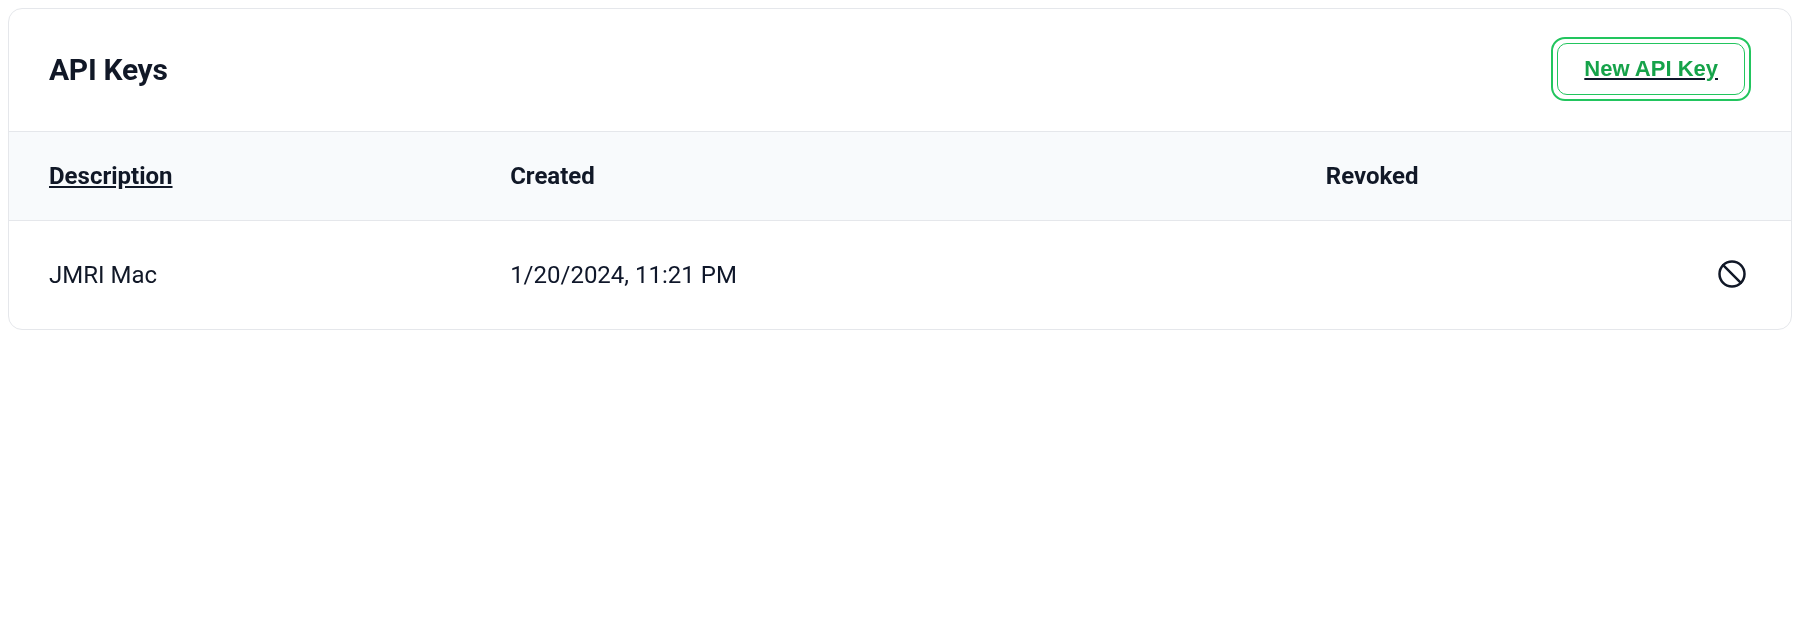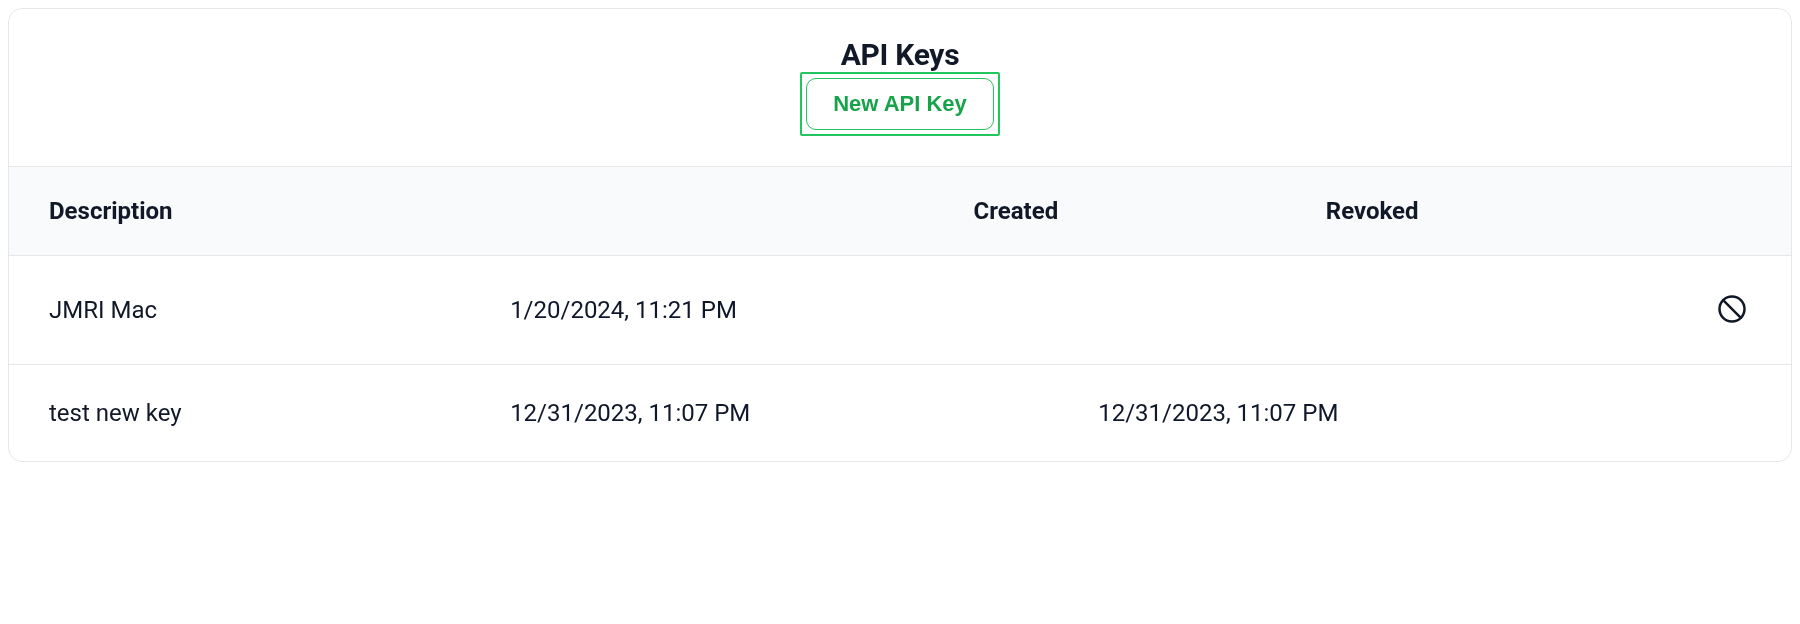--- a/index.html
+++ b/index.html
@@ -18,33 +18,33 @@
       border: 1px solid #e5e7eb;
       border-radius: 14px;
       background: #ffffff;
       overflow: hidden;
     }
     .card-header {
       display: flex;
       align-items: center;
       justify-content: space-between;
       padding: 28px 40px 30px 40px;
-      flex-direction: column;
     }
     .page-title {
       font-size: 30px;
       font-weight: 700;
       color: #111827;
       letter-spacing: -0.01em;
     }
     .new-key-wrap {
       border: 2px solid #22c55e;
-      border-radius: 2px;
+      border-radius: 14px;
       padding: 4px;
       display: inline-flex;
+      text-decoration: underline;
     }
     .new-key-btn {
       border: 1px solid #22c55e;
       border-radius: 10px;
       background: #ffffff;
       color: #16a34a;
       font-size: 22px;
       font-weight: 600;
       padding: 14px 26px;
       cursor: pointer;
@@ -59,22 +59,22 @@
       border-top: 1px solid #e5e7eb;
       border-bottom: 1px solid #e5e7eb;
     }
     .th {
       text-align: left;
       font-size: 24px;
       font-weight: 700;
       color: #111827;
       padding: 30px 20px;
     }
-    .th.description { padding-left: 40px; width: 27%; }
-    .th.created { width: 33%; text-align: right; }
+    .th.description { padding-left: 40px; width: 27%; text-decoration: underline; }
+    .th.created { width: 33%; }
     .th.revoked { width: 33%; text-align: center; }
     .th.actions { width: 7%; }
     .tbody-row {
       border-bottom: 1px solid #e5e7eb;
     }
     .tbody-row:last-child {
       border-bottom: none;
     }
     .td {
       padding: 34px 20px;
@@ -136,21 +136,15 @@
           <td class="td description">JMRI Mac</td>
           <td class="td created">1/20/2024, 11:21 PM</td>
           <td class="td revoked"></td>
           <td class="td actions"><button class="revoke-btn">
               <svg viewBox="0 0 24 24" fill="none" stroke="currentColor" stroke-width="2" stroke-linecap="round" stroke-linejoin="round">
                 <circle cx="12" cy="12" r="10"></circle>
                 <line x1="4.93" y1="4.93" x2="19.07" y2="19.07"></line>
               </svg>
             </button></td>
         </tr>
-        <tr class="tbody-row">
-          <td class="td description">test new key</td>
-          <td class="td created">12/31/2023, 11:07 PM</td>
-          <td class="td revoked">12/31/2023, 11:07 PM</td>
-          <td class="td actions"></td>
-        </tr>
       </tbody>
   </table>
 </div>
 
 </body></html>

